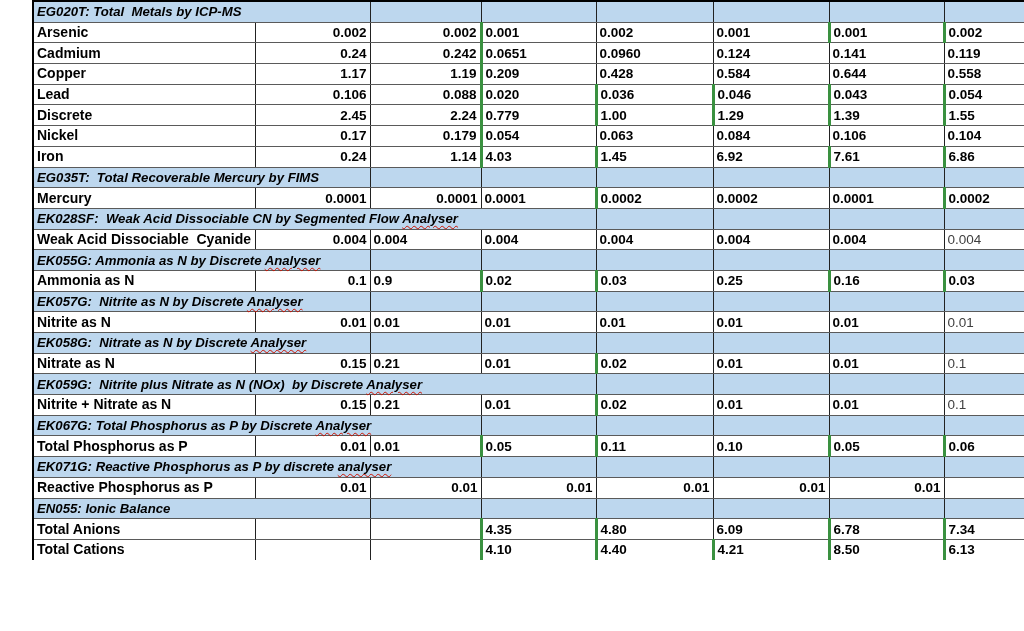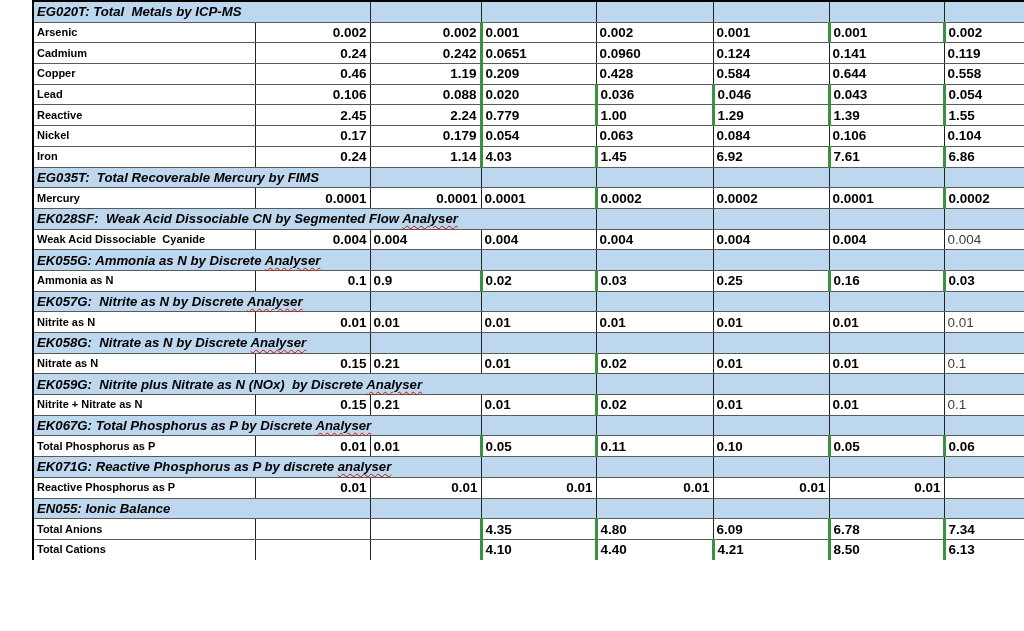--- a/index.html
+++ b/index.html
@@ -13,21 +13,21 @@
     font-weight:bold;
     color:#000;
     border-top:1px solid #5a5a5a;
     border-bottom:1px solid #5a5a5a;
     border-left:1px solid #222;
     border-right:1px solid #222;
     white-space:pre;
     vertical-align:middle;
     line-height:19px;
   }
-  td.lab{font-size:11px;overflow:hidden;}
+  td.lab{font-size:14px;overflow:hidden;}
   td.val{text-align:left;}
   td.r{text-align:right;}
   td.g{border-left:3px solid #3A9140;}
   td.n{font-weight:normal;color:#3f3f3f;}
   td.sec{
     background:#BDD7EE;
     font-style:italic;
     font-size:13.2px;
     overflow:visible;
   }
@@ -81,40 +81,40 @@
           <td class="val r">0.24</td>
           <td class="val r">0.242</td>
           <td class="val g">0.0651</td>
           <td class="val">0.0960</td>
           <td class="val">0.124</td>
           <td class="val">0.141</td>
           <td class="val">0.119</td>
         </tr>
         <tr>
           <td class="lab">Copper</td>
-          <td class="val r">0.46</td>
+          <td class="val r">1.17</td>
           <td class="val r">1.19</td>
           <td class="val g">0.209</td>
           <td class="val">0.428</td>
           <td class="val">0.584</td>
           <td class="val">0.644</td>
           <td class="val">0.558</td>
         </tr>
         <tr>
           <td class="lab">Lead</td>
           <td class="val r">0.106</td>
           <td class="val r">0.088</td>
           <td class="val g">0.020</td>
           <td class="val g">0.036</td>
           <td class="val g">0.046</td>
           <td class="val g">0.043</td>
           <td class="val g">0.054</td>
         </tr>
         <tr>
-          <td class="lab">Reactive</td>
+          <td class="lab">Discrete</td>
           <td class="val r">2.45</td>
           <td class="val r">2.24</td>
           <td class="val g">0.779</td>
           <td class="val g">1.00</td>
           <td class="val g">1.29</td>
           <td class="val g">1.39</td>
           <td class="val g">1.55</td>
         </tr>
         <tr>
           <td class="lab">Nickel</td>

